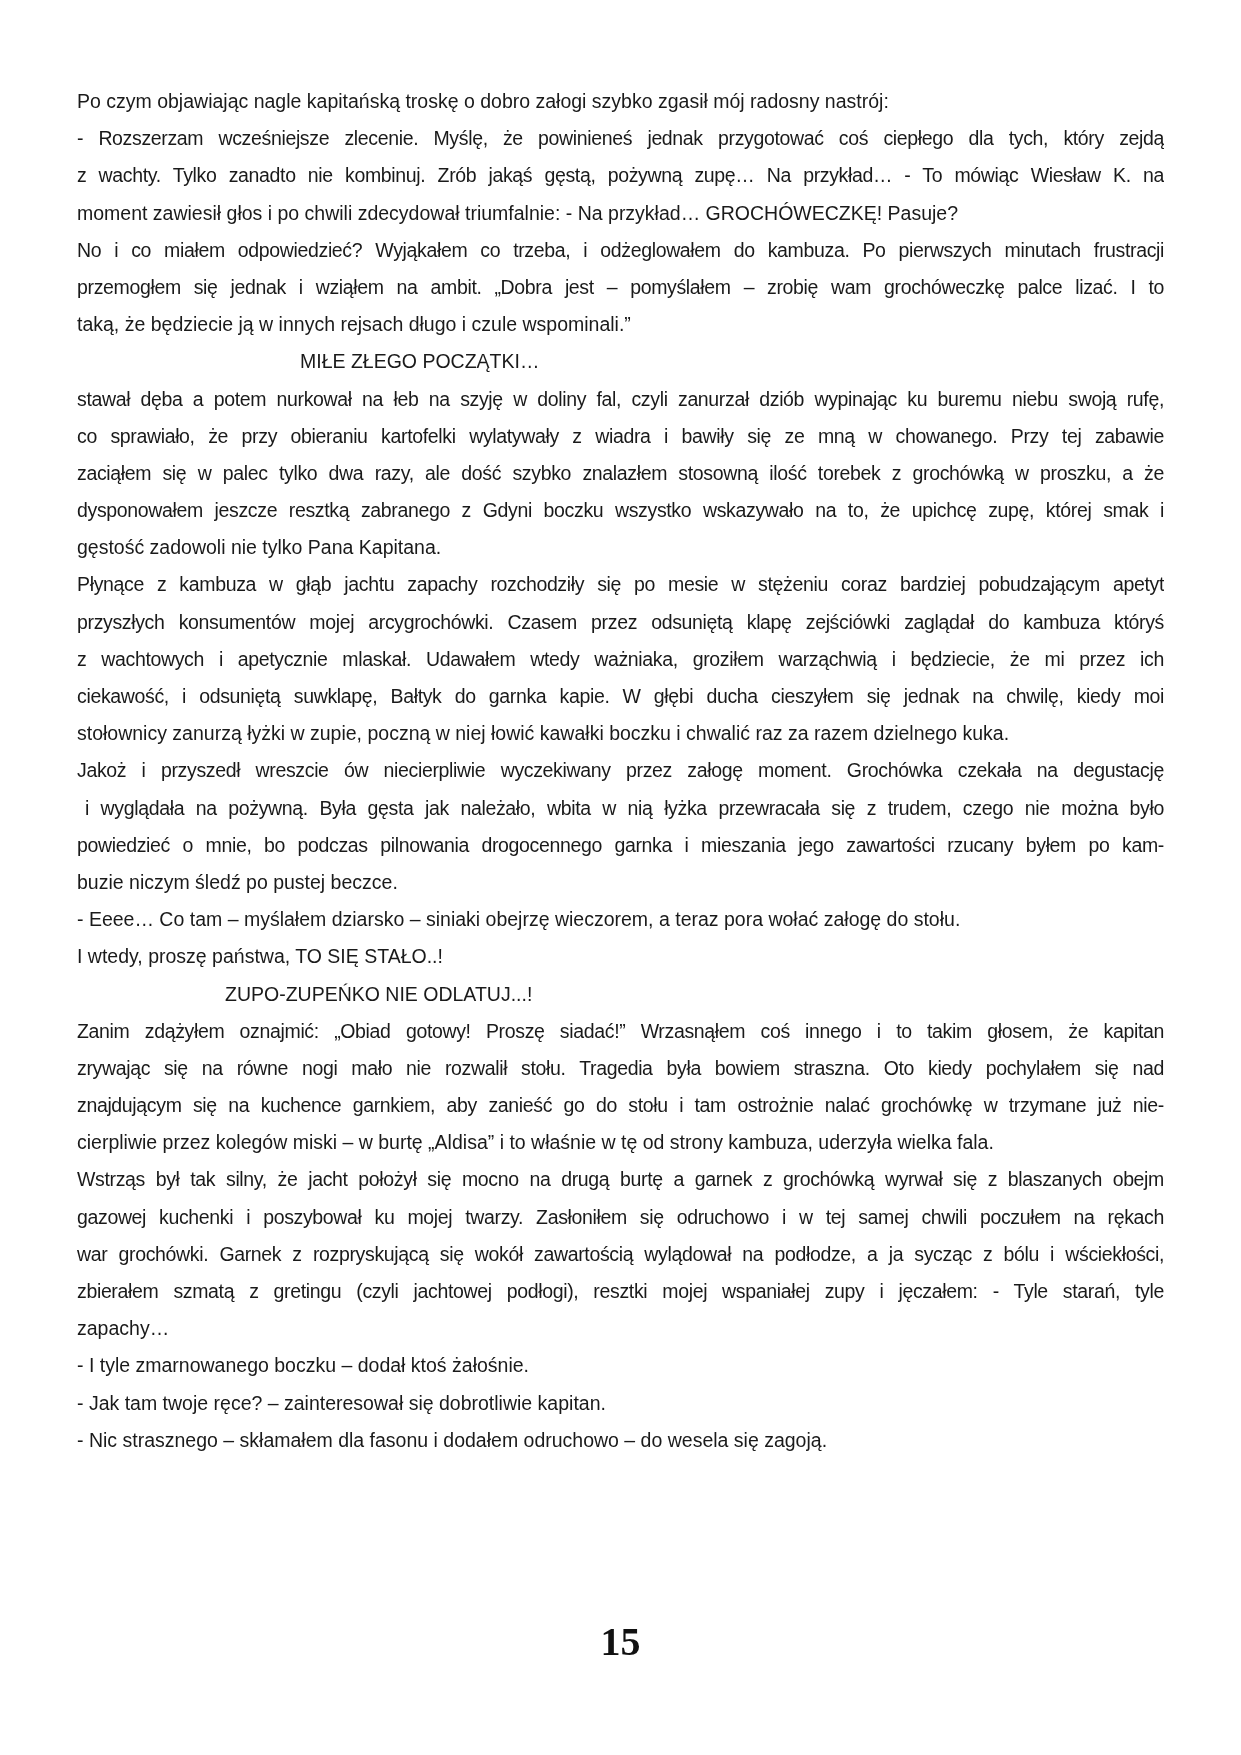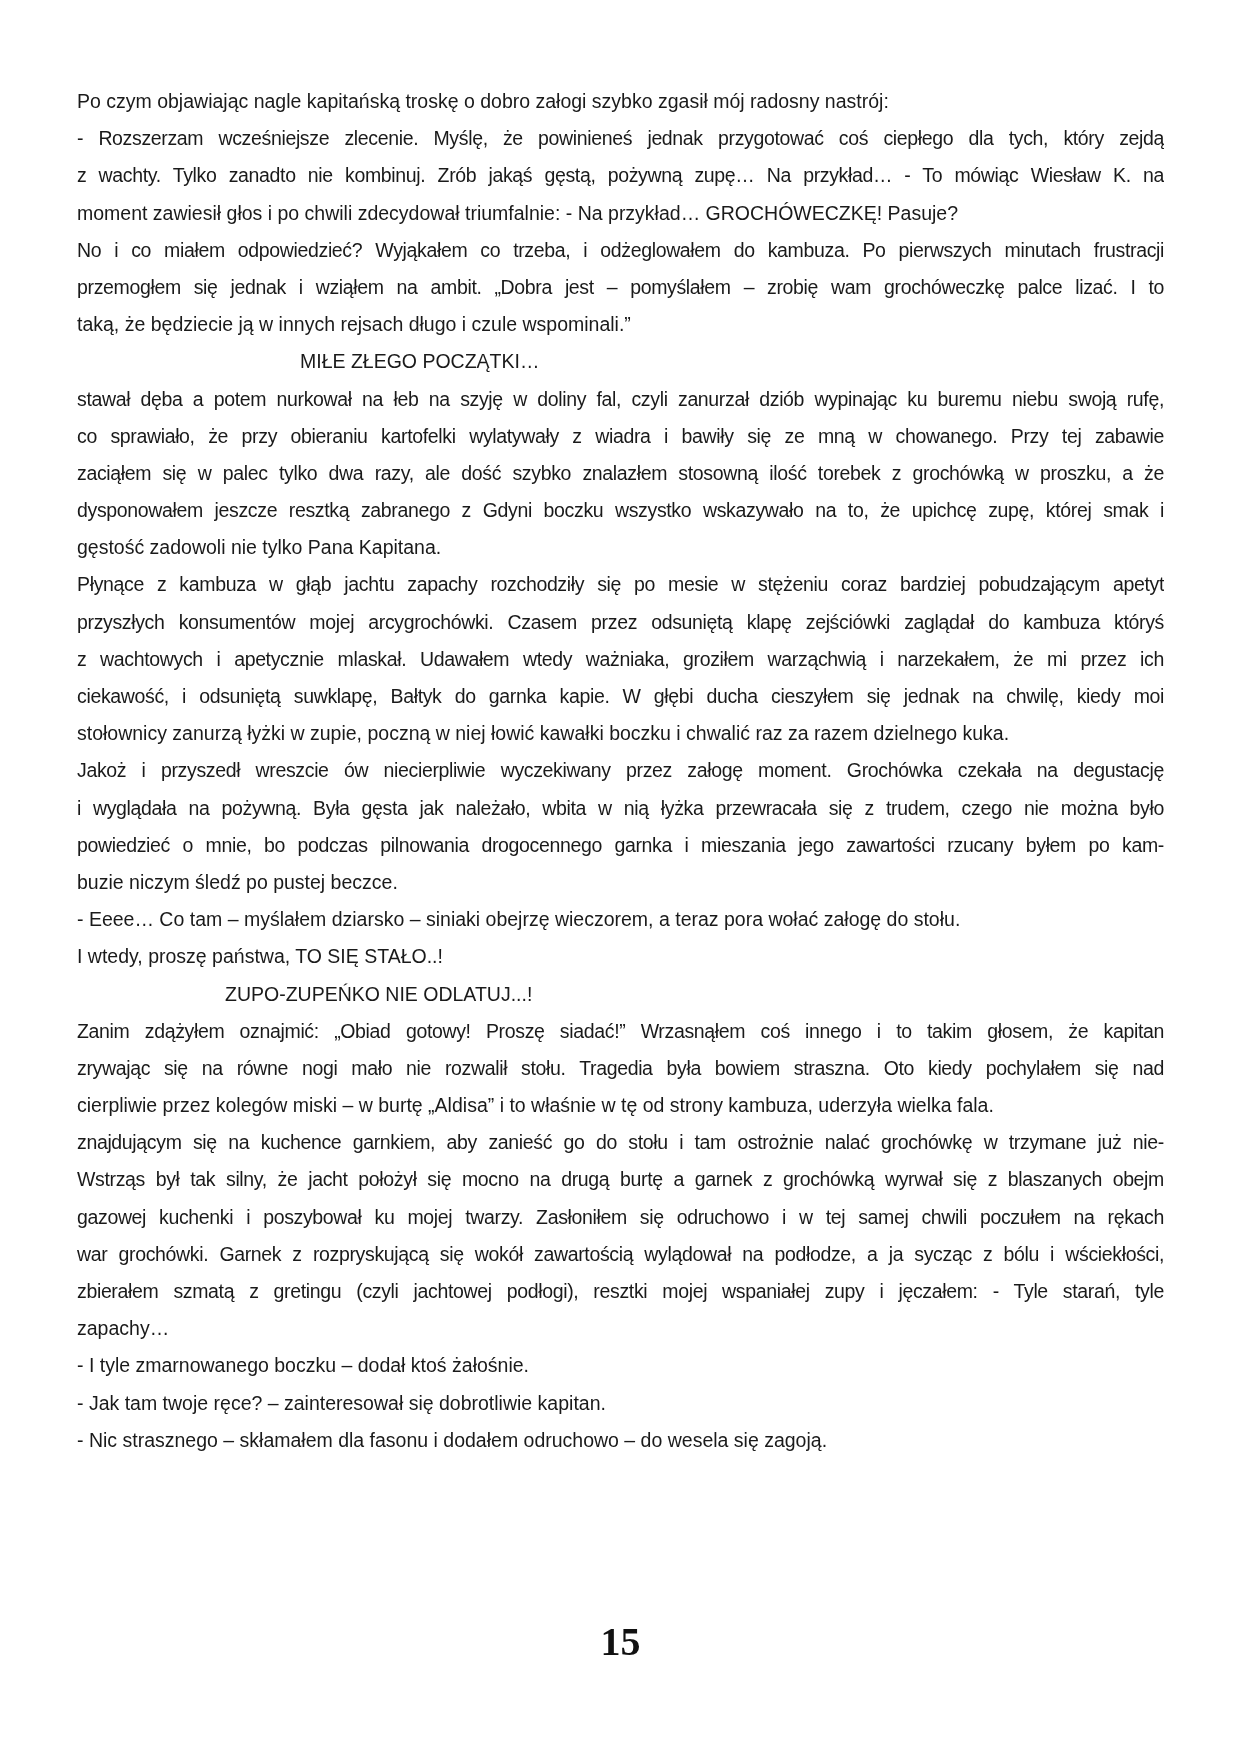--- a/index.html
+++ b/index.html
@@ -34,34 +34,34 @@
     <div class="line narrow" style="white-space: normal; height: 37.2px; overflow: hidden;">przemogłem się jednak i wziąłem na ambit. „Dobra jest – pomyślałem – zrobię wam grochóweczkę palce lizać. I to</div>
     <div class="line last">taką, że będziecie ją w innych rejsach długo i czule wspominali.”</div>
     <div class="line heading h1">MIŁE ZŁEGO POCZĄTKI…</div>
     <div class="line narrow" style="white-space: normal; height: 37.2px; overflow: hidden;">stawał dęba a potem nurkował na łeb na szyję w doliny fal, czyli zanurzał dziób wypinając ku buremu niebu swoją rufę,</div>
     <div class="line narrow" style="white-space: normal; height: 37.2px; overflow: hidden;">co sprawiało, że przy obieraniu kartofelki wylatywały z wiadra i bawiły się ze mną w chowanego. Przy tej zabawie</div>
     <div class="line narrow" style="white-space: normal; height: 37.2px; overflow: hidden;">zaciąłem się w palec tylko dwa razy, ale dość szybko znalazłem stosowną ilość torebek z grochówką w proszku, a że</div>
     <div class="line narrow" style="white-space: normal; height: 37.2px; overflow: hidden;">dysponowałem jeszcze resztką zabranego z Gdyni boczku wszystko wskazywało na to, że upichcę zupę, której smak i</div>
     <div class="line last"> gęstość zadowoli nie tylko Pana Kapitana.</div>
     <div class="line narrow" style="white-space: normal; height: 37.2px; overflow: hidden;">Płynące z kambuza w głąb jachtu zapachy rozchodziły się po mesie w stężeniu coraz bardziej pobudzającym apetyt</div>
     <div class="line narrow" style="white-space: normal; height: 37.2px; overflow: hidden;">przyszłych konsumentów mojej arcygrochówki. Czasem przez odsuniętą klapę zejściówki zaglądał do kambuza któryś</div>
-    <div class="line narrow" style="white-space: normal; height: 37.2px; overflow: hidden;">z wachtowych i apetycznie mlaskał. Udawałem wtedy ważniaka, groziłem warząchwią i narzekałem, że mi przez ich</div>
+    <div class="line narrow" style="white-space: normal; height: 37.2px; overflow: hidden;">z wachtowych i apetycznie mlaskał. Udawałem wtedy ważniaka, groziłem warząchwią i będziecie, że mi przez ich</div>
     <div class="line narrow" style="white-space: normal; height: 37.2px; overflow: hidden;">ciekawość, i odsuniętą suwklapę, Bałtyk do garnka kapie. W głębi ducha cieszyłem się jednak na chwilę, kiedy moi</div>
     <div class="line last">stołownicy zanurzą łyżki w zupie, poczną w niej łowić kawałki boczku i chwalić raz za razem dzielnego kuka.</div>
     <div class="line narrow" style="white-space: normal; height: 37.2px; overflow: hidden;">Jakoż i przyszedł wreszcie ów niecierpliwie wyczekiwany przez załogę moment. Grochówka czekała na degustację</div>
-    <div class="line narrow" style="white-space: normal; height: 37.2px; overflow: hidden;">i wyglądała na pożywną. Była gęsta jak należało, wbita w nią łyżka przewracała się z trudem, czego nie można było</div>
+    <div class="line narrow" style="white-space: normal; height: 37.2px; overflow: hidden; margin-left: 8px;">i wyglądała na pożywną. Była gęsta jak należało, wbita w nią łyżka przewracała się z trudem, czego nie można było</div>
     <div class="line narrow" style="white-space: normal; height: 37.2px; overflow: hidden;">powiedzieć o mnie, bo podczas pilnowania drogocennego garnka i mieszania jego zawartości rzucany byłem po kam-</div>
     <div class="line last">buzie niczym śledź po pustej beczce.</div>
     <div class="line last">- Eeee… Co tam – myślałem dziarsko – siniaki obejrzę wieczorem, a teraz pora wołać załogę do stołu.</div>
     <div class="line last">I wtedy, proszę państwa, TO SIĘ STAŁO..!</div>
     <div class="line heading h2">ZUPO-ZUPEŃKO NIE ODLATUJ...!</div>
     <div class="line narrow" style="white-space: normal; height: 37.2px; overflow: hidden;">Zanim zdążyłem oznajmić: „Obiad gotowy! Proszę siadać!” Wrzasnąłem coś innego i to takim głosem, że kapitan</div>
     <div class="line narrow" style="white-space: normal; height: 37.2px; overflow: hidden;">zrywając się na równe nogi mało nie rozwalił stołu. Tragedia była bowiem straszna. Oto kiedy pochylałem się nad</div>
+    <div class="line narrow" style="white-space: normal; height: 37.2px; overflow: hidden;">znajdującym się na kuchence garnkiem, aby zanieść go do stołu i tam ostrożnie nalać grochówkę w trzymane już nie-</div>
     <div class="line last">cierpliwie przez kolegów miski – w burtę „Aldisa” i to właśnie w tę od strony kambuza, uderzyła wielka fala.</div>
-    <div class="line narrow" style="white-space: normal; height: 37.2px; overflow: hidden;">znajdującym się na kuchence garnkiem, aby zanieść go do stołu i tam ostrożnie nalać grochówkę w trzymane już nie-</div>
     <div class="line narrow" style="white-space: normal; height: 37.2px; overflow: hidden;">Wstrząs był tak silny, że jacht położył się mocno na drugą burtę a garnek z grochówką wyrwał się z blaszanych obejm</div>
     <div class="line narrow" style="white-space: normal; height: 37.2px; overflow: hidden;">gazowej kuchenki i poszybował ku mojej twarzy. Zasłoniłem się odruchowo i w tej samej chwili poczułem na rękach</div>
     <div class="line narrow" style="white-space: normal; height: 37.2px; overflow: hidden;">war grochówki. Garnek z rozpryskującą się wokół zawartością wylądował na podłodze, a ja sycząc z bólu i wściekłości,</div>
     <div class="line narrow" style="white-space: normal; height: 37.2px; overflow: hidden;">zbierałem szmatą z gretingu (czyli jachtowej podłogi), resztki mojej wspaniałej zupy i jęczałem: - Tyle starań, tyle</div>
     <div class="line last">zapachy…</div>
     <div class="line last">- I tyle zmarnowanego boczku – dodał ktoś żałośnie.</div>
     <div class="line last">- Jak tam twoje ręce? – zainteresował się dobrotliwie kapitan.</div>
     <div class="line last">- Nic strasznego – skłamałem dla fasonu i dodałem odruchowo – do wesela się zagoją.</div>
   </div>
 <div class="pagenum">15</div>

